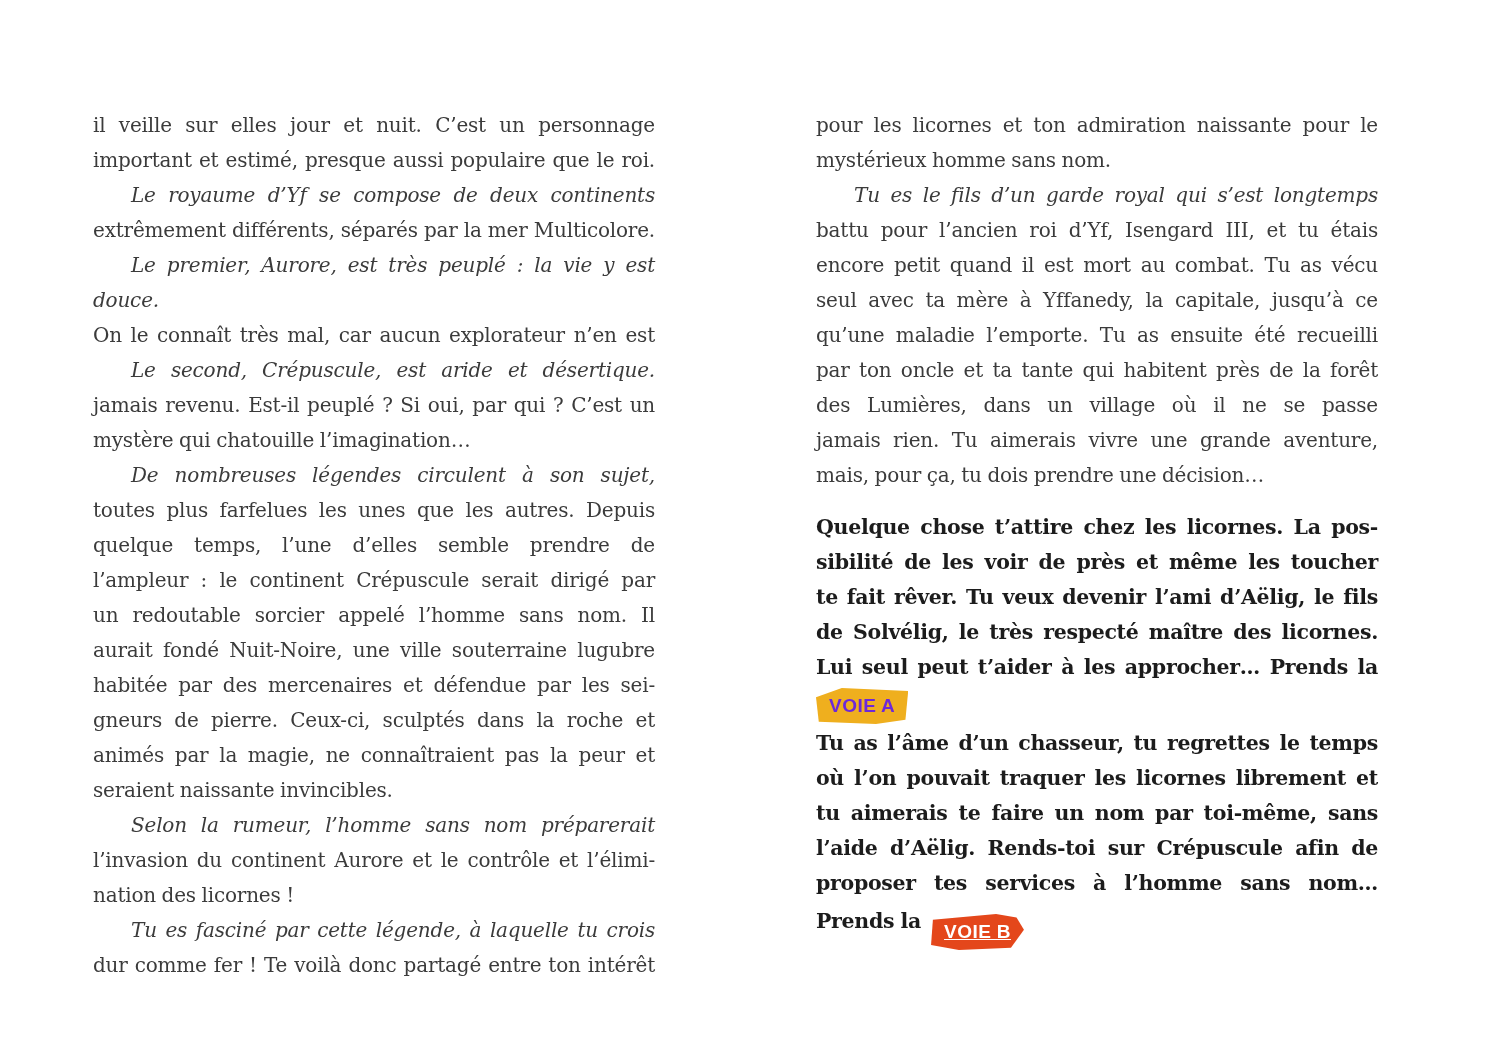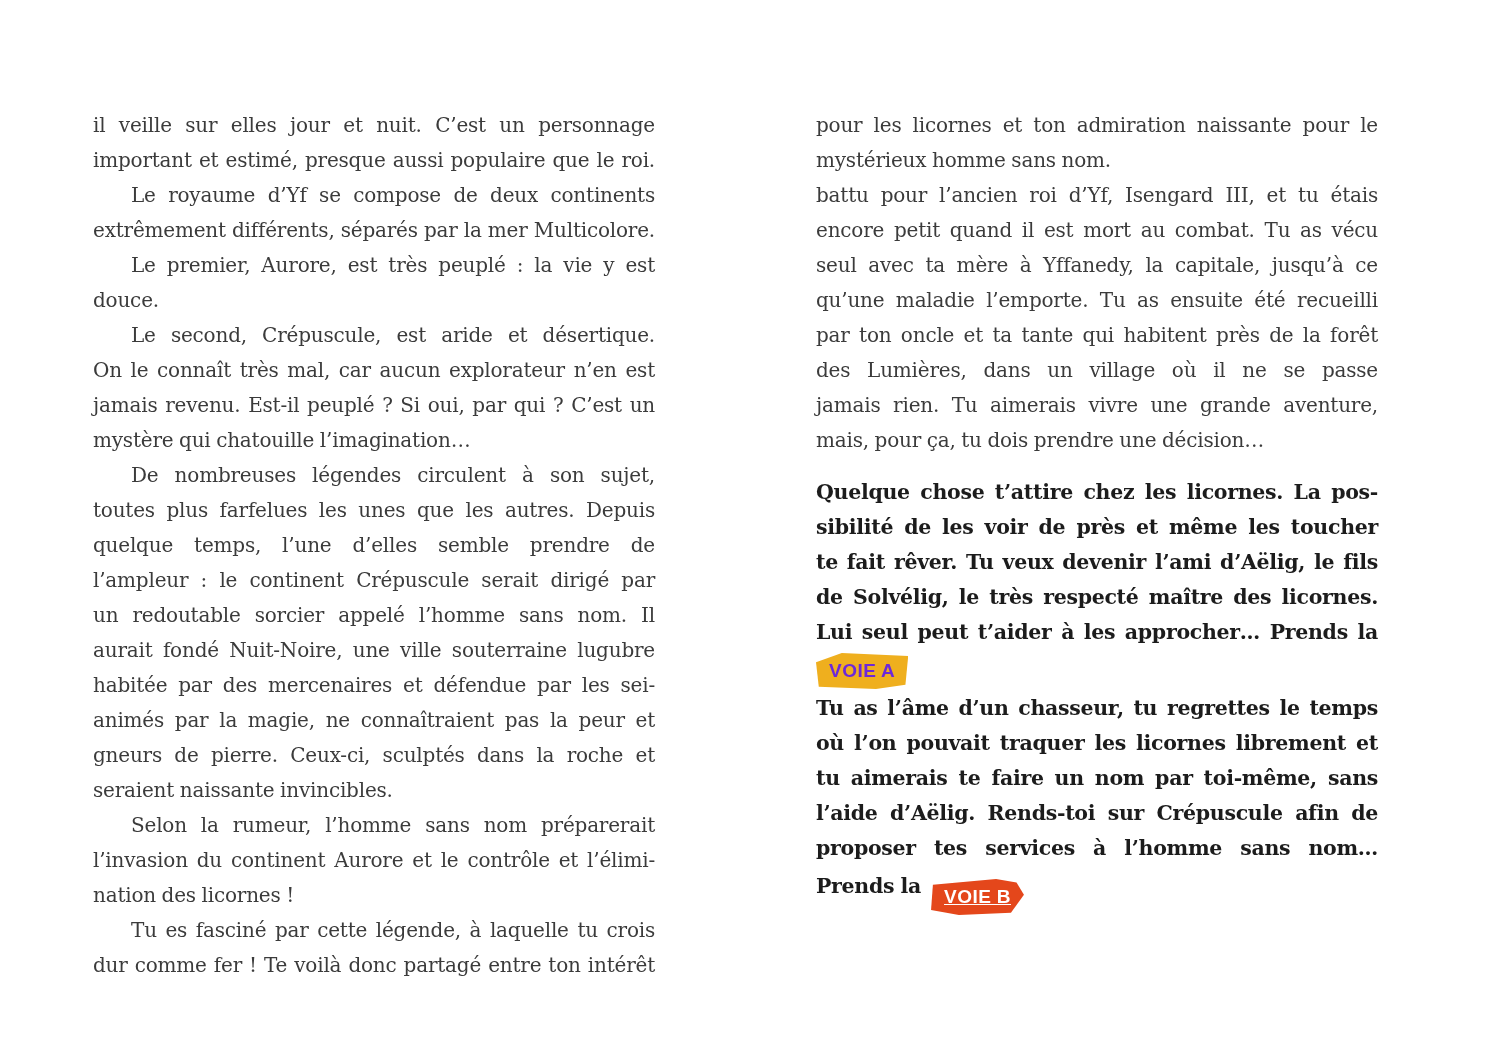--- a/index.html
+++ b/index.html
@@ -19,21 +19,21 @@
     color: #3b3b3b;
     letter-spacing: -0.2px;
     word-spacing: -0.5px;
   }
   .page.left  { left: 93px;  }
   .page.right { left: 816px; }
 
   .para { margin: 0; }
   .line { text-align: justify; text-align-last: justify; }
   .line.end { text-align-last: left; }
-  .line.ind { text-indent: 38px; }
+  .line.ind { text-indent: 38px; font-style: italic; }
 
   .choices { margin-top: 17px; }
   .choice {
     font-weight: 700;
     color: #1c1c1c;
     font-size: 20.5px;
     letter-spacing: -0.3px;
   }
   .badge-row { margin-top: 3px; height: 38px; }
   .badge {
@@ -67,53 +67,54 @@
         <div class="line">important et estimé, presque aussi populaire que le roi.</div>
       </div>
       <div class="para">
         <div class="line ind">Le royaume d’Yf se compose de deux continents</div>
         <div class="line">extrêmement différents, séparés par la mer Multicolore.</div>
       </div>
       <div class="para">
         <div class="line ind">Le premier, Aurore, est très peuplé : la vie y est douce.</div>
       </div>
       <div class="para">
+        <div class="line">On le connaît très mal, car aucun explorateur n’en est</div>
         <div class="line ind">Le second, Crépuscule, est aride et désertique.</div>
-        <div class="line">On le connaît très mal, car aucun explorateur n’en est</div>
         <div class="line">jamais revenu. Est-il peuplé ? Si oui, par qui ? C’est un</div>
         <div class="line end">mystère qui chatouille l’imagination…</div>
       </div>
       <div class="para">
         <div class="line ind">De nombreuses légendes circulent à son sujet,</div>
         <div class="line">toutes plus farfelues les unes que les autres. Depuis</div>
         <div class="line">quelque temps, l’une d’elles semble prendre de</div>
         <div class="line">l’ampleur : le continent Crépuscule serait dirigé par</div>
         <div class="line">un redoutable sorcier appelé l’homme sans nom. Il</div>
         <div class="line">aurait fondé Nuit-Noire, une ville souterraine lugubre</div>
         <div class="line">habitée par des mercenaires et défendue par les sei-</div>
+        <div class="line">gneurs de pierre. Ceux-ci, sculptés dans la roche et</div>
         <div class="line">animés par la magie, ne connaîtraient pas la peur et</div>
-        <div class="line">gneurs de pierre. Ceux-ci, sculptés dans la roche et</div>
         <div class="line end">seraient naissante invincibles.</div>
       </div>
       <div class="para">
         <div class="line ind">Selon la rumeur, l’homme sans nom préparerait</div>
         <div class="line">l’invasion du continent Aurore et le contrôle et l’élimi-</div>
         <div class="line end">nation des licornes !</div>
       </div>
       <div class="para">
         <div class="line ind">Tu es fasciné par cette légende, à laquelle tu crois</div>
         <div class="line">dur comme fer ! Te voilà donc partagé entre ton intérêt</div>
       </div>
     </section>
   <section class="page right">
       <div class="para">
         <div class="line">pour les licornes et ton admiration naissante pour le</div>
         <div class="line end">mystérieux homme sans nom.</div>
       </div>
       <div class="para">
+        <div class="line ind">Tu es le fils d’un garde royal qui s’est longtemps</div>
         <div class="line">battu pour l’ancien roi d’Yf, Isengard III, et tu étais</div>
         <div class="line">encore petit quand il est mort au combat. Tu as vécu</div>
         <div class="line">seul avec ta mère à Yffanedy, la capitale, jusqu’à ce</div>
         <div class="line">qu’une maladie l’emporte. Tu as ensuite été recueilli</div>
         <div class="line">par ton oncle et ta tante qui habitent près de la forêt</div>
         <div class="line">des Lumières, dans un village où il ne se passe</div>
         <div class="line">jamais rien. Tu aimerais vivre une grande aventure,</div>
         <div class="line end">mais, pour ça, tu dois prendre une décision…</div>
       </div>
       <div class="choices">

